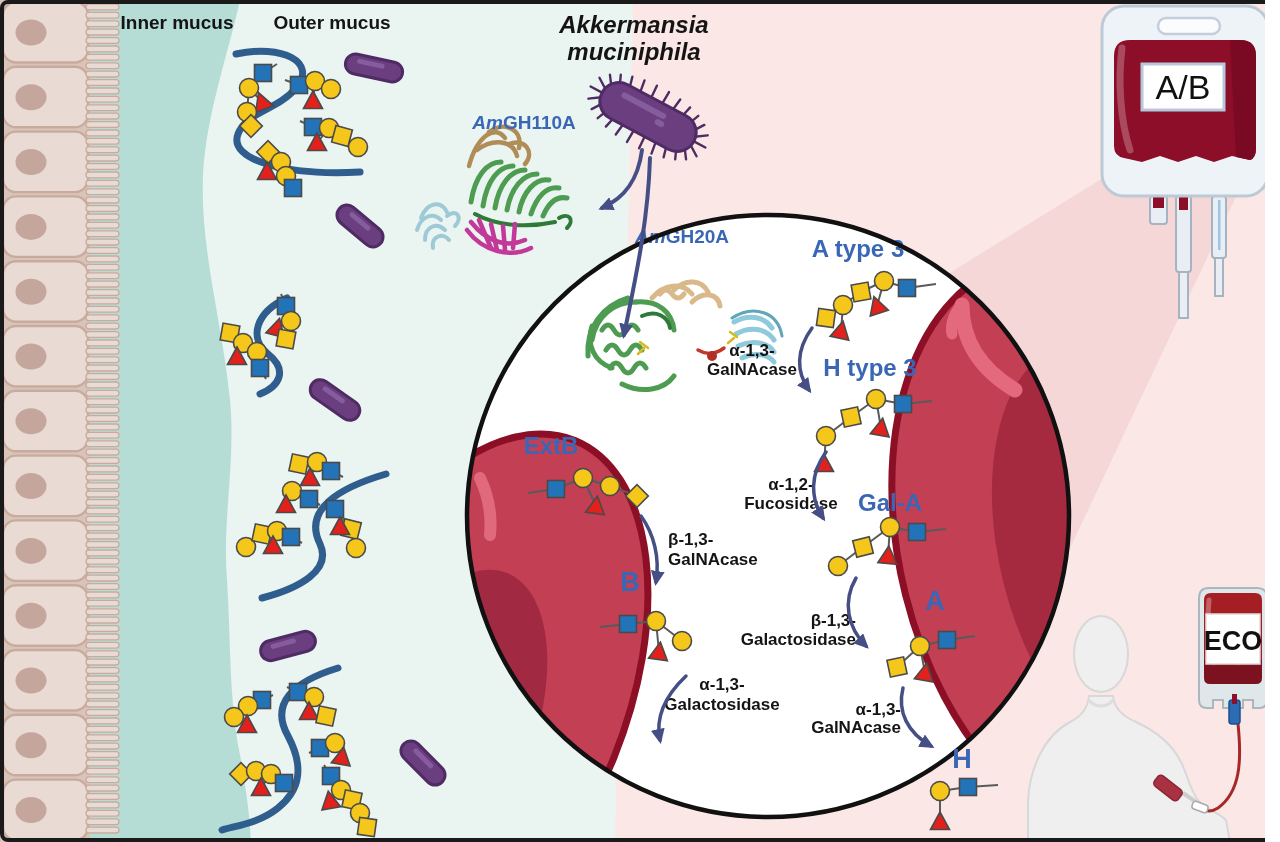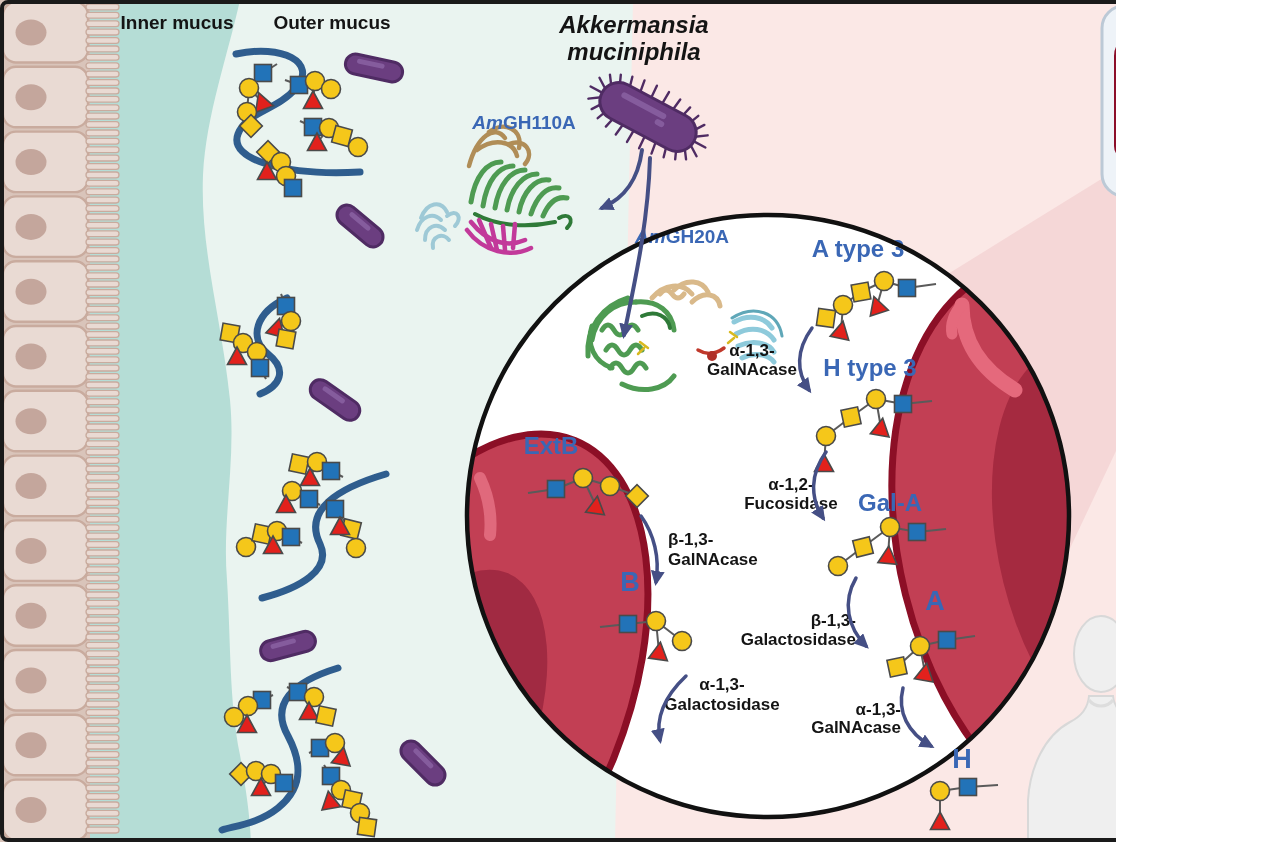--- a/index.html
+++ b/index.html
@@ -1,16 +1,16 @@
 <!DOCTYPE html>
 <html><head>
 <meta charset="utf-8">
 <style>
   html,body{margin:0;padding:0;background:#fff;}
-  #fig{position:relative;width:1116px;height:842px;overflow:hidden;}
+  #fig{position:relative;width:1265px;height:842px;overflow:hidden;}
   svg{display:block;}
   text{font-family:"Liberation Sans",sans-serif;}
   .blk{fill:#141414;}
   .lbl-mucus{font-size:19px;font-weight:bold;}
   .title{font-size:24px;font-weight:bold;font-style:italic;}
   .it{font-style:italic;}
   .plabel{font-size:19px;font-weight:bold;fill:#3A67B5;}
   .ant{font-size:24px;font-weight:bold;fill:#3A67B5;}
   .ant-big{font-size:27px;font-weight:bold;fill:#3A67B5;}
   .enz{font-size:17px;font-weight:bold;fill:#141414;}

